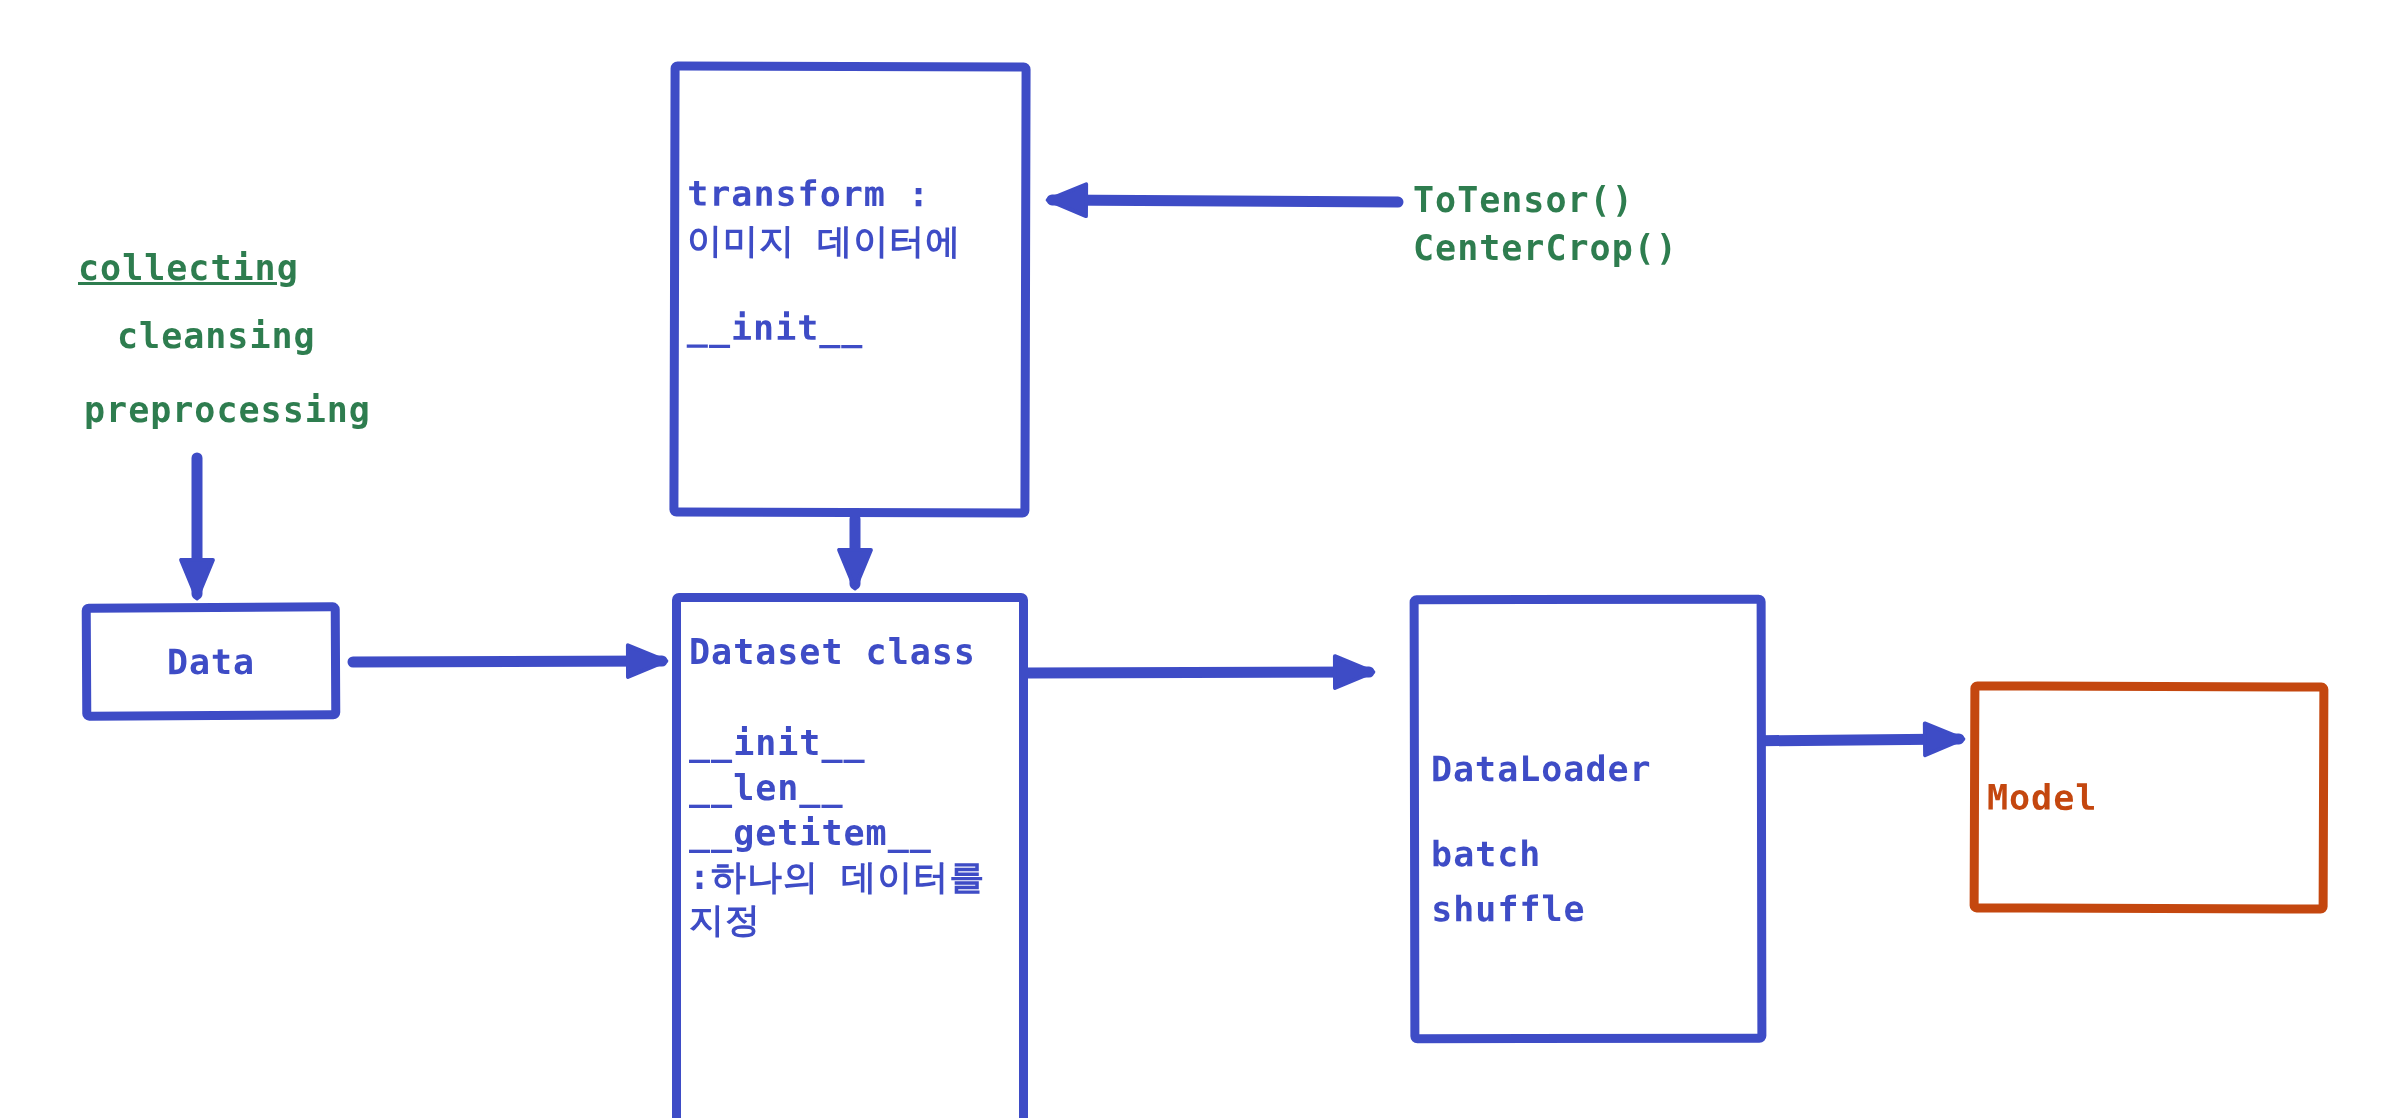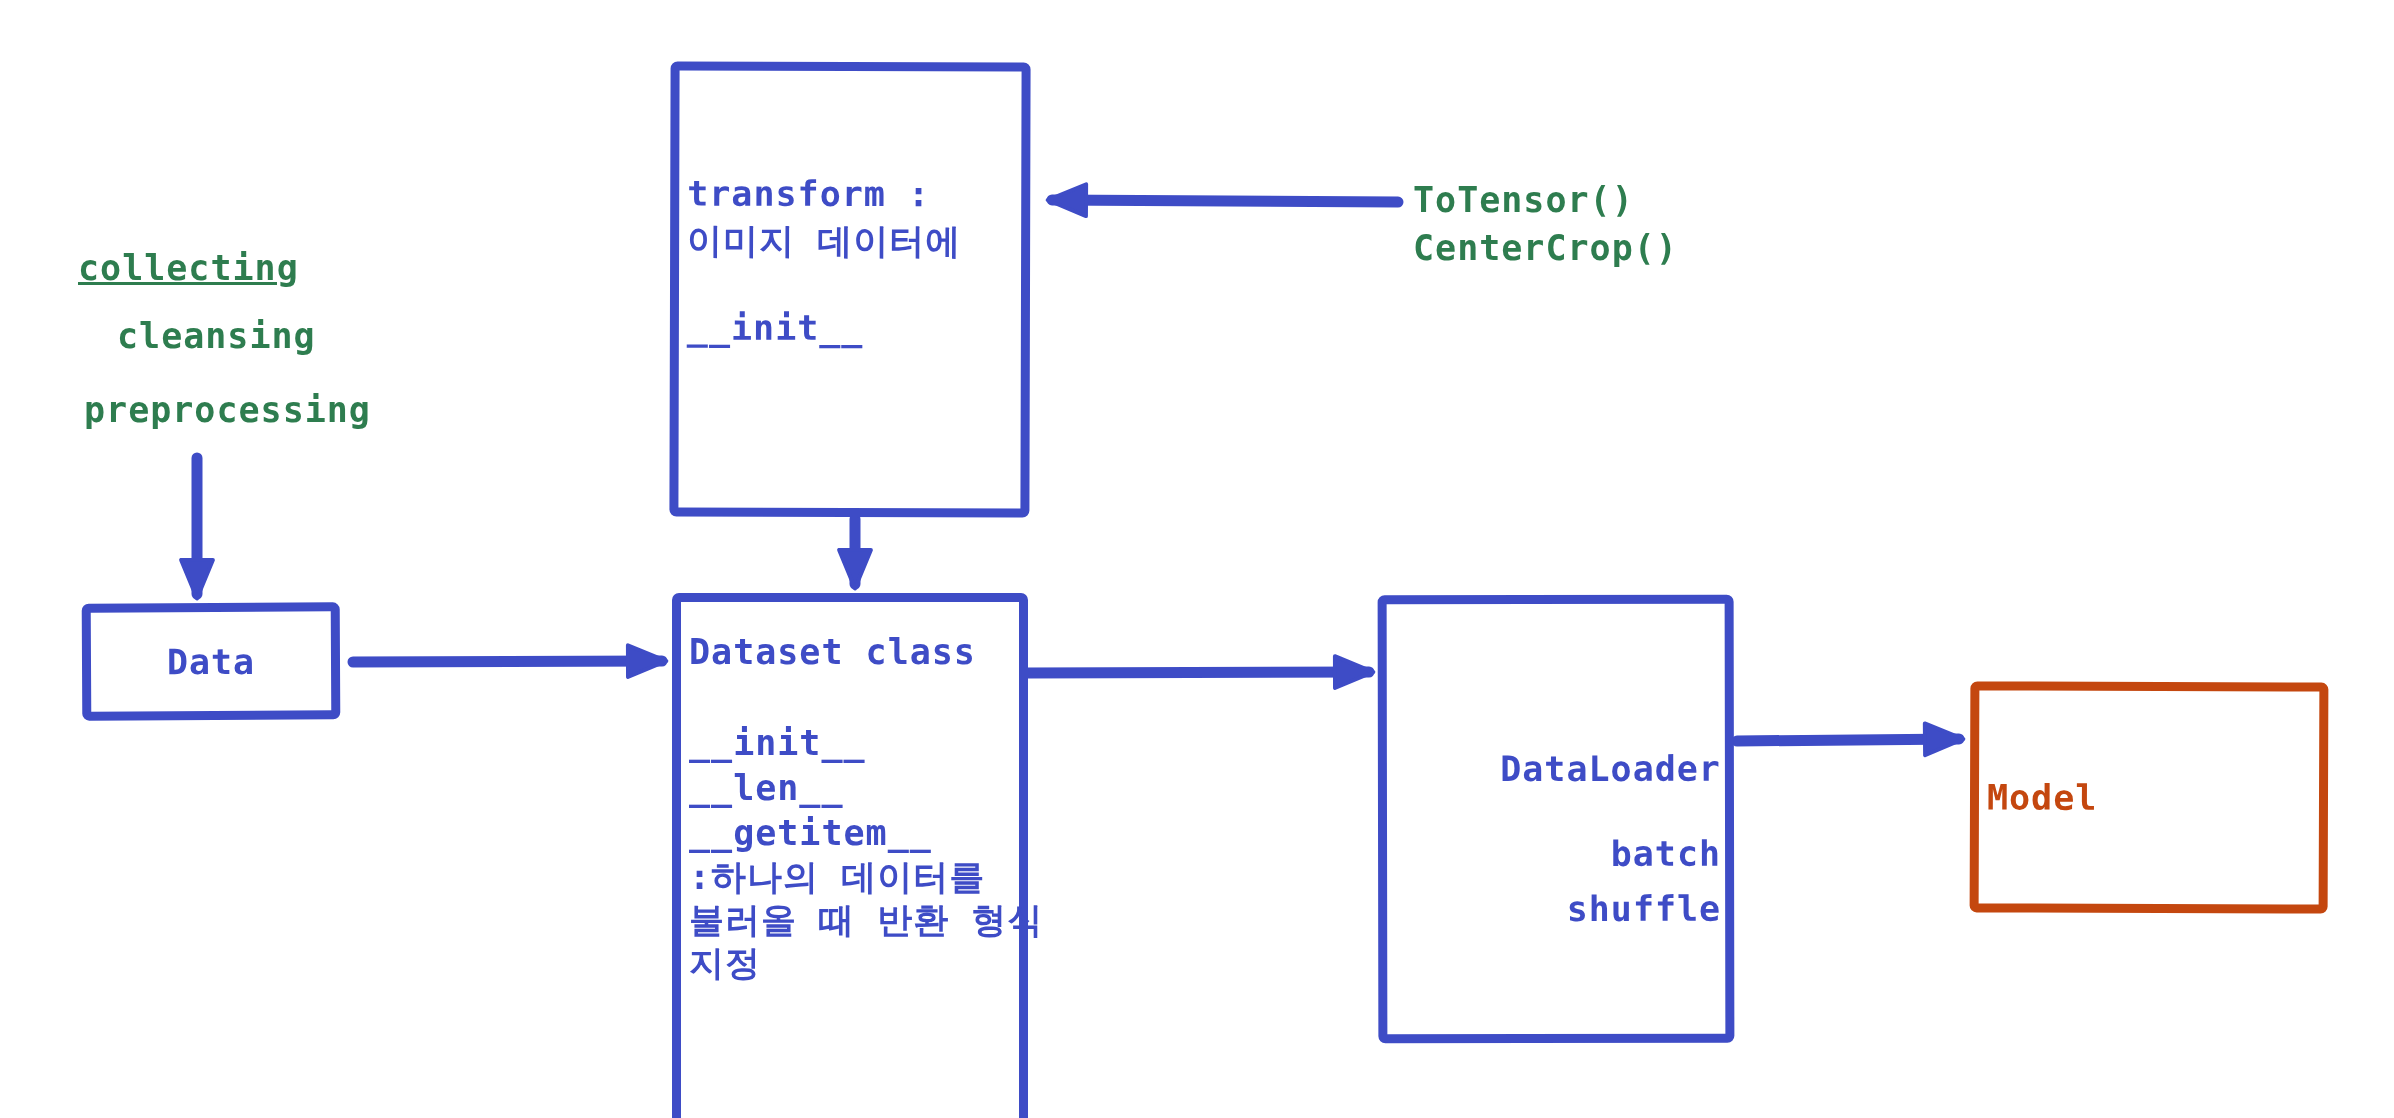--- a/index.html
+++ b/index.html
@@ -49,21 +49,21 @@
   .transform-box .inner { padding: 100px 6px 0 8px; }
   .transform-box .line { line-height: 47px; }
   .transform-box .methods { margin-top: 40px; }
   
   .dataset-box { left: 672px; top: 593px; width: 356px; height: 569px; }
   .dataset-box .inner { padding: 28px 4px 0 8px; }
   .dataset-box .line { line-height: 45px; }
   .dataset-box .methods { margin-top: 46px; }
   .dataset-box .note .line { line-height: 43px; }
   
-  .dataloader-box { left: 1378px; top: 595px; width: 356px; height: 448px; transform: rotate(-0.1deg); text-align: right; }
+  .dataloader-box { left: 1410px; top: 595px; width: 356px; height: 448px; transform: rotate(-0.1deg); }
   .dataloader-box .inner { padding: 143px 4px 0 12px; }
   .dataloader-box .line { line-height: 45px; }
   .dataloader-box .options { margin-top: 41px; }
   .dataloader-box .options .line { line-height: 43px; margin-top: 12px; }
   
   .data-box {
     left: 82px; top: 603px; width: 258px; height: 117px;
     display: flex; align-items: center; justify-content: center;
     transform: rotate(-0.3deg);
   }
@@ -132,21 +132,20 @@
   <div class="box dataset-box">
     <div class="inner">
       <div class="line txt">Dataset class</div>
       <div class="methods">
         <div class="line txt">__init__</div>
         <div class="line txt">__len__</div>
         <div class="line txt">__getitem__</div>
       </div>
       <div class="note">
         <div class="line txt">:하나의 데이터를</div>
-        <div class="line txt">불러올 때 반환 형식</div>
         <div class="line txt">지정</div>
       </div>
     </div>
   </div>
 
   <div class="box dataloader-box">
     <div class="inner">
       <div class="line txt">DataLoader</div>
       <div class="options">
         <div class="line txt">batch</div>

